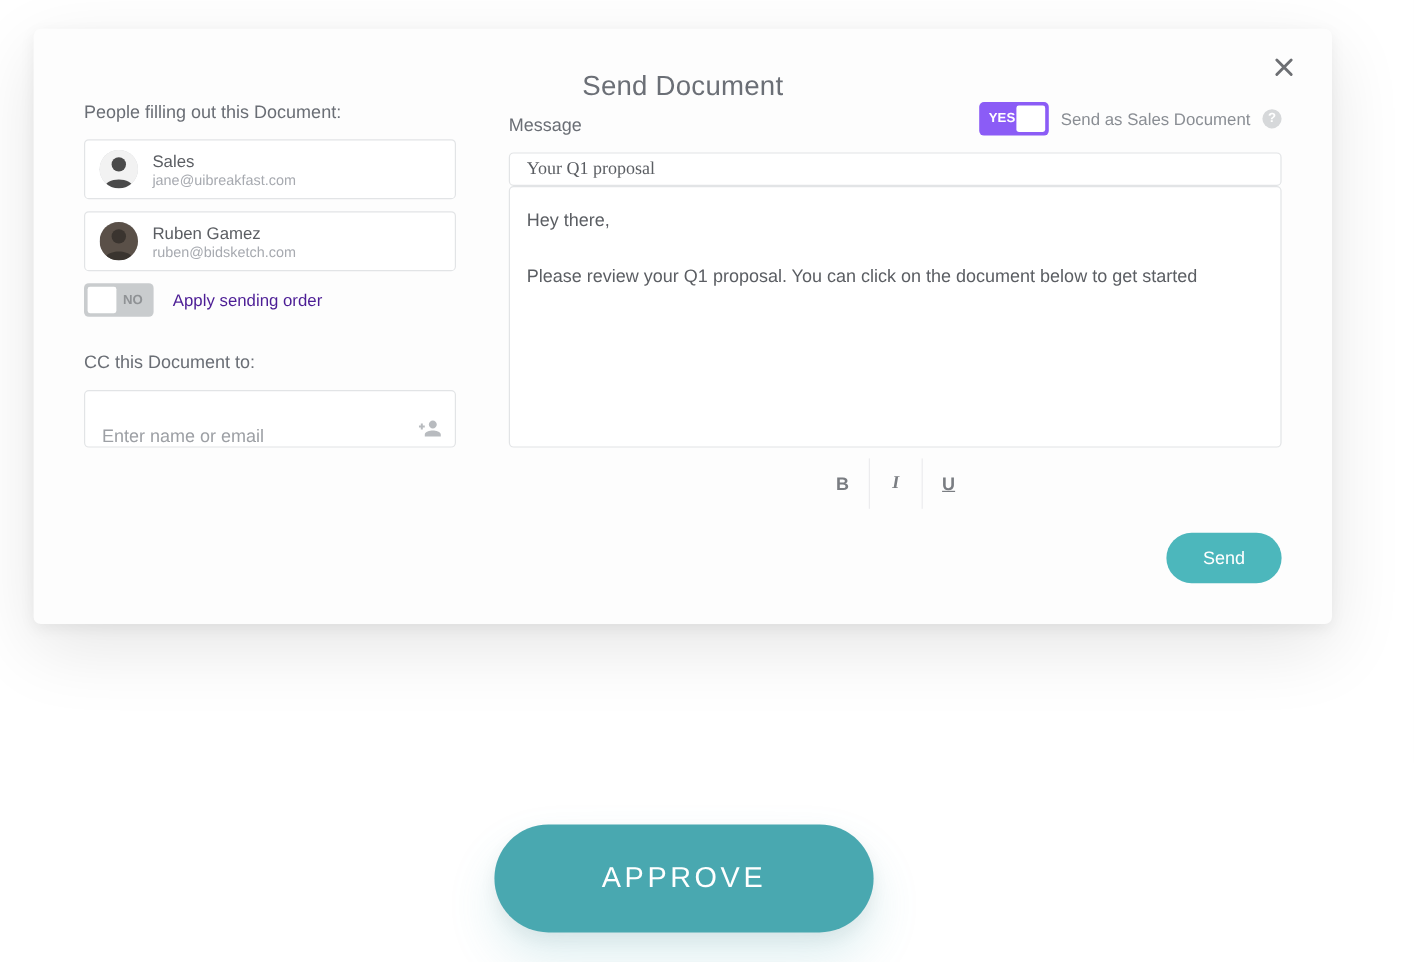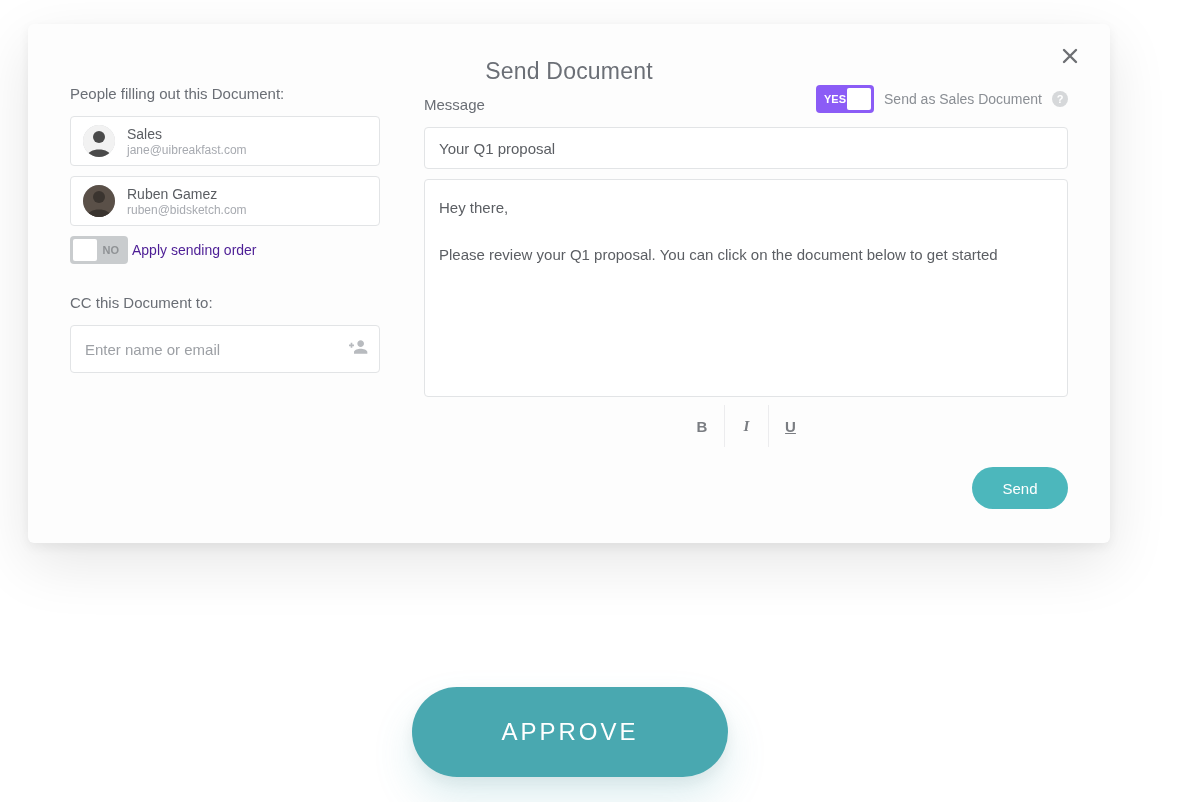--- a/index.html
+++ b/index.html
@@ -77,21 +77,21 @@
   .avatar-bg-1 { fill: #f2f2f2; }
   .avatar-fg-1 { fill: #4a4a4a; }
   .avatar-bg-2 { fill: #5a5048; }
   .avatar-fg-2 { fill: #3a342f; }
   .person-name { font-size: 14px; color: #5b5e63; font-weight: 500; }
   .person-email { font-size: 12px; color: #a7aab0; margin-top: 1px; }
 
   .toggle-row {
     display: flex;
     align-items: center;
-    gap: 4px;
+    gap: 16px;
     margin-top: 6px;
     margin-bottom: 30px;
   }
   .toggle {
     width: 58px;
     height: 28px;
     border-radius: 4px;
     position: relative;
     display: flex;
     align-items: center;
@@ -112,21 +112,21 @@
     border-radius: 2px;
     top: 3px;
   }
   .lbl { position: absolute; }
   .toggle-label { font-size: 14px; color: #4c1d95; }
 
   .cc-input-wrap {
     border: 1px solid #e2e4e6;
     border-radius: 4px;
     display: flex;
-    align-items: center;
+    align-items: flex-end;
     height: 48px;
     padding: 0 10px 0 14px;
     background: #fff;
   }
   .cc-input {
     flex: 1;
     border: none;
     outline: none;
     font-size: 15px;
     color: #5b5e63;
@@ -156,27 +156,27 @@
     font-size: 11px;
     display: flex;
     align-items: center;
     justify-content: center;
     font-weight: 700;
   }
   .subject-input {
     width: 100%;
     border: 1px solid #e2e4e6;
     border-radius: 4px;
-    height: 42px;
+    height: 28px;
     padding: 0 14px;
     font-size: 15px;
     color: #5b5e63;
     outline: none;
-    margin-bottom: 10px;
-    background: #fff;
+    background: #fff;
+    font-family: Liberation Serif, serif;
   }
   .body-area {
     width: 100%;
     border: 1px solid #e2e4e6;
     border-radius: 4px;
     height: 218px;
     padding: 16px 14px;
     font-size: 15px;
     color: #5b5e63;
     line-height: 1.55;

